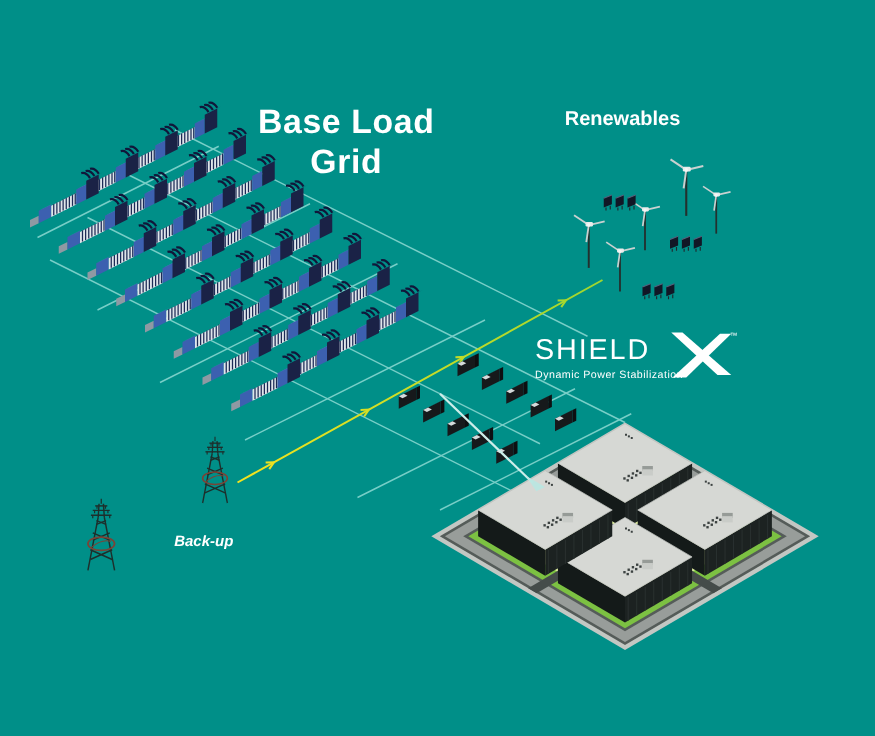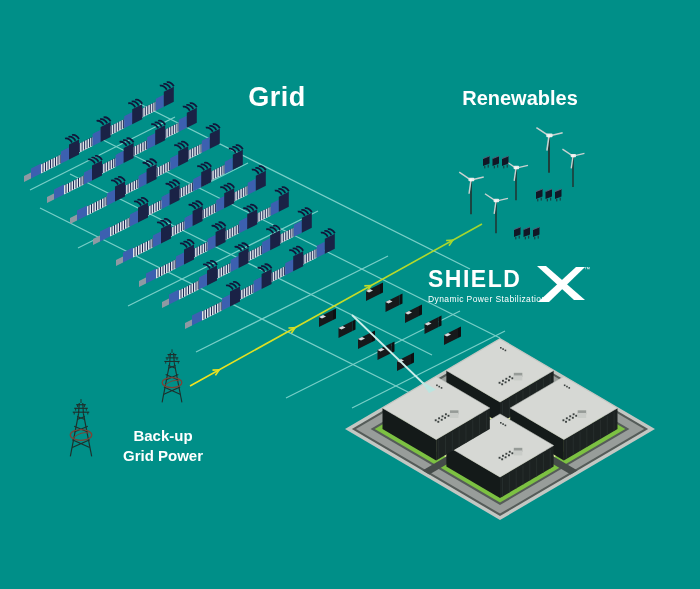--- a/index.html
+++ b/index.html
@@ -4,24 +4,24 @@
 <style>
   html,body{margin:0;padding:0;}
   .stage{
     position:relative;width:700px;height:589px;overflow:hidden;
     background:#008F88;
     font-family:"Liberation Sans", sans-serif;
   }
   .stage svg{position:absolute;left:0;top:0;}
   .lbl{position:absolute;color:#ffffff;font-weight:700;text-align:center;line-height:1.25;}
   .title{left:157px;top:82px;width:240px;font-size:27px;line-height:1.18;letter-spacing:.5px;}
-  .renew{left:430px;top:86px;width:180px;font-size:20px;}
-  .backup{left:63px;top:426px;width:200px;font-size:15px;line-height:1.32;}
+  .renew{left:408px;top:86px;width:180px;font-size:16px;}
+  .backup{left:63px;top:426px;width:200px;font-size:12px;line-height:1.32;font-style:italic;}
   .logo{position:absolute;left:428px;top:268px;width:175px;color:#fff;}
-  .logo .word{font-size:23px;font-weight:700;letter-spacing:1.5px;line-height:1;}
+  .logo .word{font-size:23px;font-weight:400;letter-spacing:1.5px;line-height:1;}
   .logo .sub{font-size:8.5px;font-weight:400;letter-spacing:.4px;margin-top:3px;}
   .logo svg{position:absolute;left:104px;top:-4px;overflow:visible;}
   .tm{position:absolute;left:156px;top:-2px;font-size:6px;font-weight:400;}
 </style>
 </head>
 <body>
 
 <div class="stage">
 
   <svg id="art" width="700" height="589" viewBox="0 0 700 589">
@@ -296,28 +296,28 @@
         <use href="#sa" transform="translate(514,237)"></use>
       </g>
 
     <g id="towers">
         <use href="#py" transform="translate(81,402) scale(0.97)"></use>
         <use href="#py" transform="translate(172,352) scale(0.9)"></use>
       </g>
   </svg>
 
   <div class="lbl title">
+    <div>Base Load</div>
     <div>Grid</div>
   </div>
 
   <div class="lbl renew">Renewables</div>
 
   <div class="lbl backup">
     <div>Back-up</div>
-    <div>Grid Power</div>
   </div>
 
   <div class="logo">
     <div class="word">SHIELD</div>
     <svg width="60" height="42" viewBox="0 0 60 42">
       <polygon points="5,2 14,2 53,36 42,36" fill="#ffffff"></polygon>
       <polygon points="6,38 17,38 53,3 44,3" fill="#ffffff"></polygon>
     </svg>
     <div class="tm">™</div>
     <div class="sub">Dynamic Power Stabilization</div>

